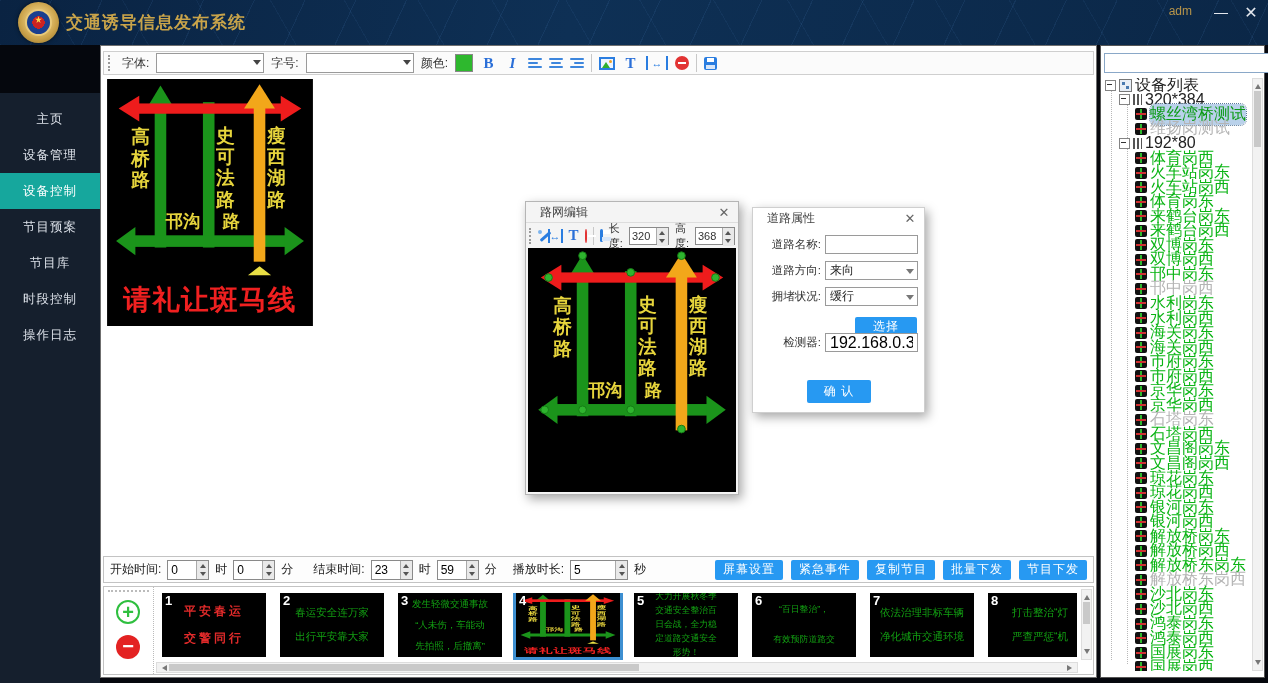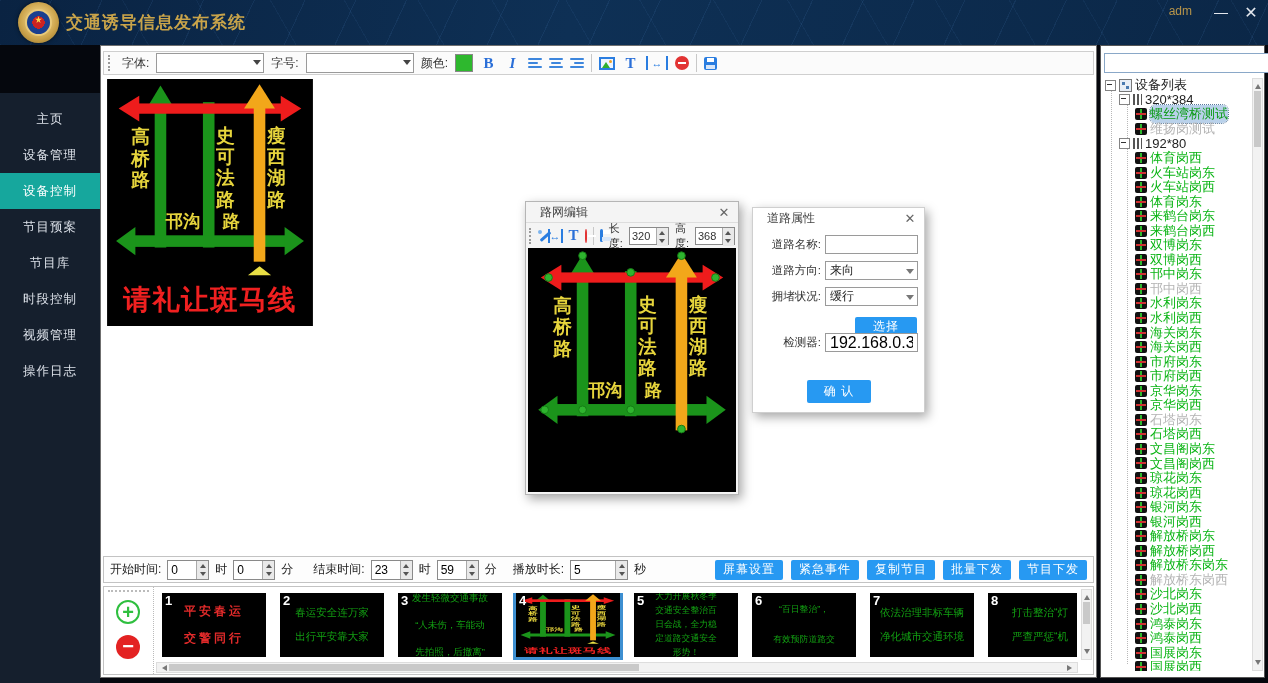--- a/index.html
+++ b/index.html
@@ -119,21 +119,21 @@
   .tri-u{position:absolute;left:2px;border:3px solid transparent;border-bottom:5px solid #777;}
   .tri-d{position:absolute;left:2px;border:3px solid transparent;border-top:5px solid #777;}
   .tri-l{position:absolute;top:2px;border:3px solid transparent;border-right:5px solid #777;}
   .tri-r{position:absolute;top:2px;border:3px solid transparent;border-left:5px solid #777;}
   .pl-vscroll{right:1px;top:2px;bottom:14px;}
   .pl-hscroll{left:52px;right:15px;bottom:1px;}
   
   .rpanel{position:absolute;left:1100px;top:45px;width:165px;height:633px;background:#fff;border:1px solid #555;box-sizing:border-box;}
   .search-row{position:absolute;left:3px;top:7px;right:3px;height:20px;display:flex;gap:2px;}
   .search-input{flex:1;height:20px;border:1px solid #8aa8c8;box-sizing:border-box;font-size:12px;padding:0 4px;outline:0;}
-  .tree{position:absolute;left:2px;top:32px;right:13px;bottom:6px;overflow:hidden;font-size:13px;color:#222;}
+  .tree{position:absolute;left:2px;top:32px;right:13px;bottom:6px;overflow:hidden;font-size:16px;color:#222;}
   .tree::before{content:'';position:absolute;left:8px;top:12px;height:570px;border-left:1px dotted #b8b8b8;}
   .tree::after{content:'';position:absolute;left:24px;top:26px;height:560px;border-left:1px dotted #b8b8b8;}
   .trow{height:14.55px;display:flex;align-items:center;gap:3px;white-space:nowrap;position:relative;z-index:1;}
   .exp{width:9px;height:9px;border:1px solid #848484;background:#fff;position:relative;flex:none;}
   .exp::before{content:'';position:absolute;left:1px;top:3px;width:5px;height:1px;background:#333;}
   .ri{width:11px;height:11px;border:1px solid #777;background:#e8eef6;position:relative;flex:none;}
   .ri::before{content:'';position:absolute;left:2px;top:2px;width:3px;height:3px;background:#4a7ab0;}
   .ri::after{content:'';position:absolute;right:2px;bottom:2px;width:3px;height:3px;background:#4a7ab0;}
   .gi{width:9px;height:11px;flex:none;background:repeating-linear-gradient(90deg,#555 0 2px,transparent 2px 4px);}
   .dvi{width:12px;height:12px;background:#111;border-radius:2px;position:relative;flex:none;}
@@ -156,21 +156,20 @@
     <div class="winbtn cls">✕</div>
   </div>
 
   <div class="sidebar" id="sidebar">
       <div class="side-item">主页</div>
       <div class="side-item">设备管理</div>
       <div class="side-item active">设备控制</div>
       <div class="side-item">节目预案</div>
       <div class="side-item">节目库</div>
       <div class="side-item">时段控制</div>
-      <div class="side-item">视频管理</div>
       <div class="side-item">操作日志</div>
     </div>
 
   <div class="main">
 
     <div class="toolbar">
       <span class="grip"></span>
       <span>字体:</span>
       <span class="combo">
           <i></i>
@@ -436,21 +435,21 @@
           </div>
           <div class="thumb">
             <span class="num">2</span>
             <div class="tlines green" style="font-size: 10.5px; gap: 10px;">
               <div>春运安全连万家</div>
               <div>出行平安靠大家</div>
             </div>
           </div>
           <div class="thumb">
             <span class="num">3</span>
-            <div class="tlines green" style="font-size: 9.5px; gap: 14px;">
+            <div class="tlines green" style="font-size: 9.5px; gap: 8px;">
               <div>发生轻微交通事故</div>
               <div>“人未伤，车能动</div>
               <div>先拍照，后撤离”</div>
             </div>
           </div>
           <div class="thumb sel">
             <span class="num">4</span>
             <svg viewBox="0 0 320 384" preserveAspectRatio="none">
               <rect x="0" y="0" width="320" height="384" fill="#000000"></rect>
               <rect x="74" y="44" width="18" height="218" fill="#1b941b"></rect>

